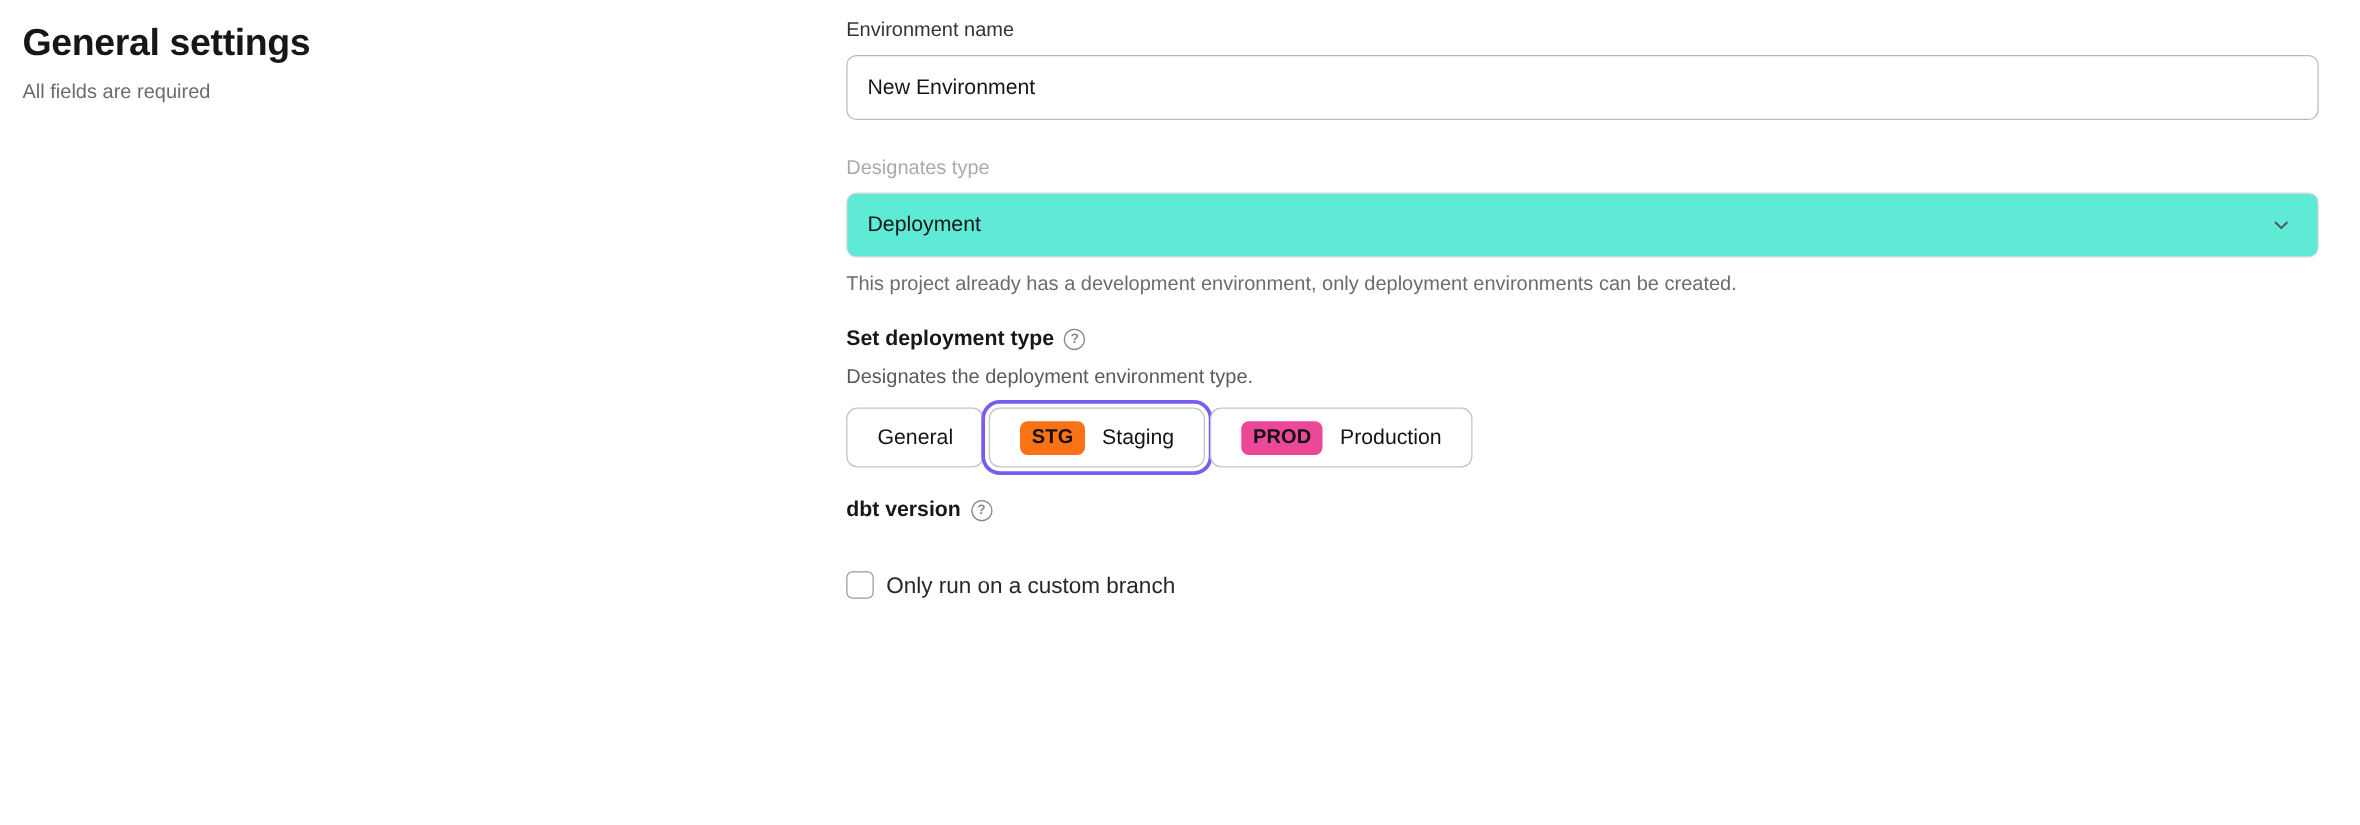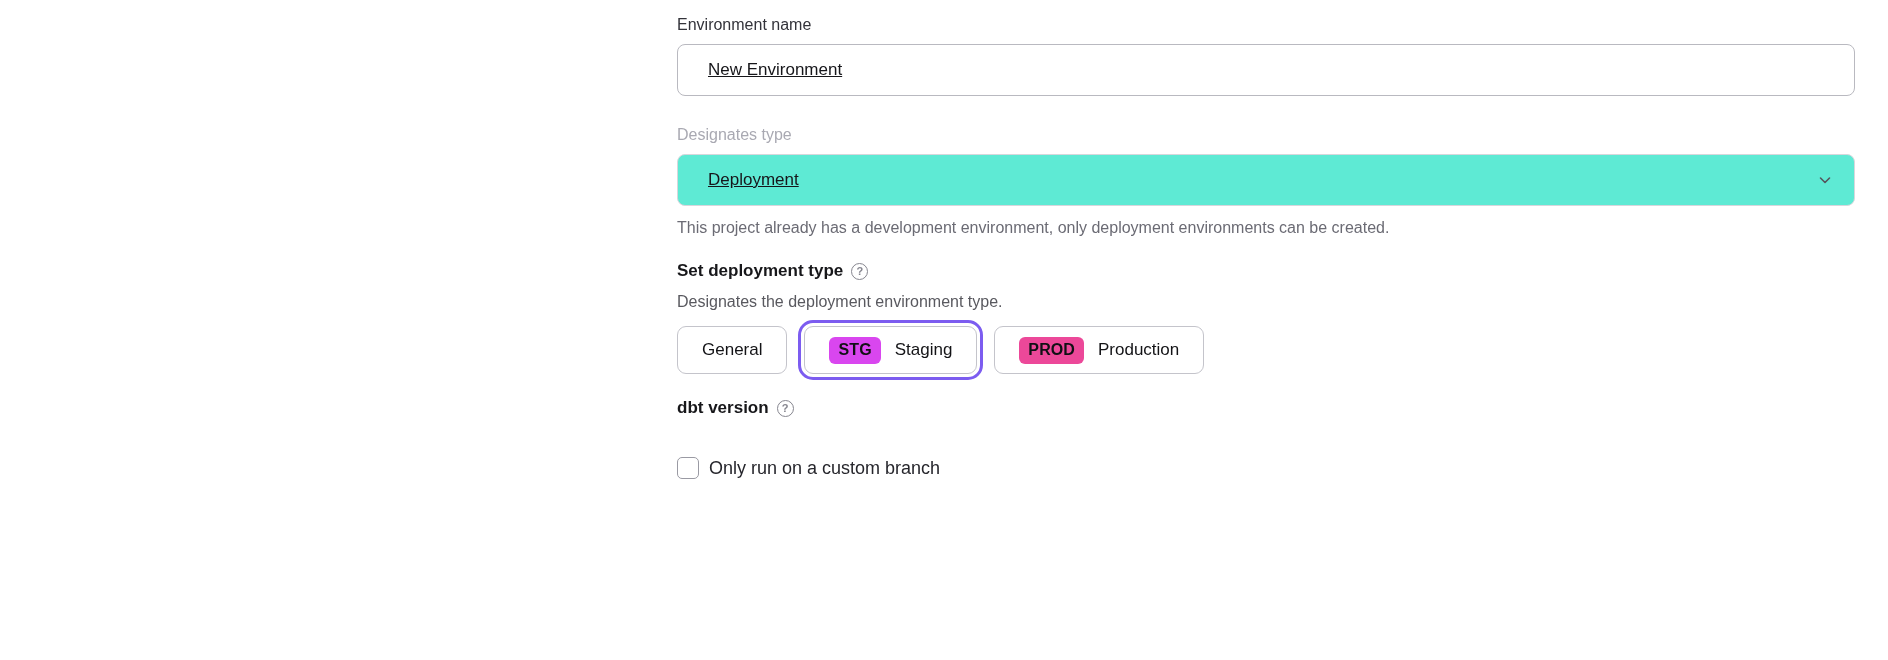--- a/index.html
+++ b/index.html
@@ -65,24 +65,23 @@
 
   .control {
     position: relative;
     width: 100%;
     height: 52px;
     border: 1px solid #b9b9c0;
     border-radius: 8px;
     background: #ffffff;
     display: flex;
     align-items: center;
-    padding: 0 30px;
+    padding: 0 16px;
     font-size: 17px;
     color: #16161a;
-    text-decoration: underline;
   }
   .control.select {
     padding-right: 44px;
   }
   .control.disabled {
     background: #5eead4;
     border-color: #d7d7dc;
   }
 
   .chevron {
@@ -139,21 +138,21 @@
     font-size: 16px;
     line-height: 22px;
     color: #59595f;
     margin-top: 8px;
   }
 
   
   .seg-row {
     display: flex;
     align-items: center;
-    gap: 17px;
+    gap: 4px;
     margin-top: 13px;
   }
   .seg-btn {
     height: 48px;
     border: 1px solid #c4c4cb;
     border-radius: 9px;
     background: #ffffff;
     display: inline-flex;
     align-items: center;
     gap: 14px;
@@ -173,21 +172,21 @@
     align-items: center;
     justify-content: center;
     height: 27px;
     padding: 0 9px;
     border-radius: 6px;
     font-size: 16px;
     font-weight: 700;
     letter-spacing: 0.1px;
     color: #101014;
   }
-  .badge-stg { background: #d946ef; }
+  .badge-stg { background: #f97316; }
   .badge-prod { background: #ec4899; }
   .seg-label { font-size: 17px; }
 
   
   .check-row {
     display: flex;
     align-items: center;
     gap: 10px;
     margin-top: 26px;
   }
@@ -204,20 +203,24 @@
     font-size: 18px;
     color: #26262c;
     cursor: pointer;
   }
 </style>
 </head>
 <body>
 
 <div class="page">
 
+  <div class="left-col">
+    <h1 class="page-title">General settings</h1>
+    <div class="page-subtitle">All fields are required</div>
+  </div>
 
   <div class="form-col">
 
     <div class="block">
       <div class="field-label">Environment name</div>
       <div class="control" title="Environment name">New Environment</div>
     </div>
 
     <div class="spacer-28"></div>
 

